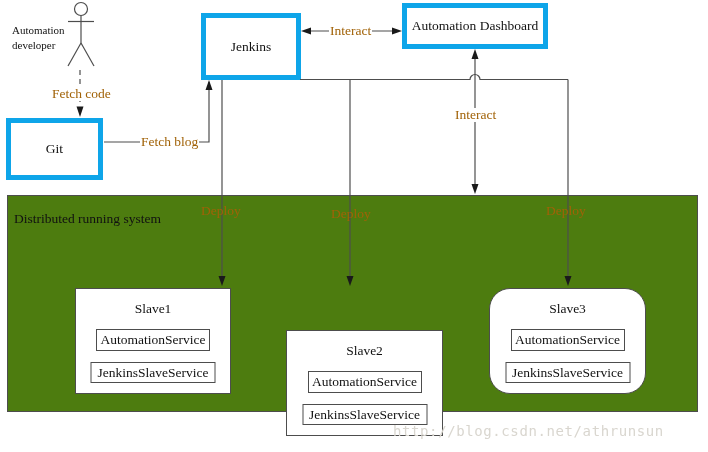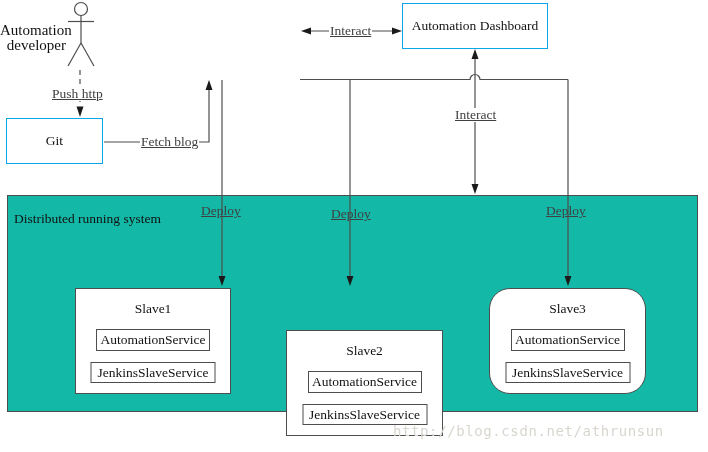--- a/index.html
+++ b/index.html
@@ -7,64 +7,63 @@
   body { font-family: "Liberation Serif", "DejaVu Serif", serif; }
   #stage {
     position: relative;
     width: 708px;
     height: 452px;
     background: #ffffff;
     overflow: hidden;
   }
   .box {
     position: absolute;
-    border: 1px solid #0ea5e9;
+    border: 5px solid #0ea5e9;
     background: #ffffff;
     color: #111111;
     font-size: 13.5px;
     display: flex;
     align-items: center;
     justify-content: center;
     text-align: center;
     z-index: 1;
   }
   #diagram-lines {
     position: absolute;
     left: 0; top: 0;
     z-index: 2;
     pointer-events: none;
   }
   .lbl {
     position: absolute;
     font-size: 13.5px;
     line-height: 14px;
-    color: #404040;
+    color: #a16207;
     background: #ffffff;
     white-space: nowrap;
     z-index: 3;
     padding: 0 1px;
-    text-decoration: underline;
   }
   .lbl.no-bg { background: transparent; }
   #actor-label {
     position: absolute;
-    left: 0; top: 23px;
+    left: 12px; top: 23px;
     width: 66px;
-    text-align: right;
-    font-size: 15px;
+    text-align: left;
+    font-size: 11px;
     line-height: 15px;
     color: #111111;
     z-index: 3;
   }
   #system-box {
     position: absolute;
     left: 7px; top: 195px;
     width: 691px; height: 217px;
     border: 1px solid #4d4d4d;
-    background: #14b8a6;
+    background: #4d7c0f;
     z-index: 1;
   }
   #system-label {
     position: absolute;
     left: 6px; top: 15px;
     font-size: 13.5px;
     color: #111111;
     white-space: nowrap;
   }
   .slave {
@@ -156,24 +155,27 @@
       <polygon points="350,286 346.5,276 353.5,276" fill="#1a1a1a"></polygon>
     </g>
     <g>
       <line x1="568" y1="79.5" x2="568" y2="277" stroke="#4d4d4d" stroke-width="1.2"></line>
       <polygon points="568,286 564.5,276 571.5,276" fill="#1a1a1a"></polygon>
     </g>
   </svg>
 
   <div id="actor-label">Automation developer</div>
 
-  <div class="box" style="left:6px; top:118px; width:97px; height:46px;">
+  <div class="box" style="left:6px; top:118px; width:97px; height:62px;">
     <span>Git</span>
   </div>
 
+  <div class="box" style="left:201px; top:13px; width:100px; height:67px;">
+    <span>Jenkins</span>
+  </div>
 
   <div class="box" style="left:402px; top:3px; width:146px; height:46px;">
     <span>Automation Dashboard</span>
   </div>
 
   <div id="system-box">
     <div id="system-label">Distributed running system</div>
 
     <div class="slave" style="left:67px;font-family:Liberation Serif, serif;">
       <div class="slave-title">Slave1</div>
@@ -199,21 +201,21 @@
       <div class="slave-title">Slave3</div>
       <div class="svc svc-1">
         <span>AutomationService</span>
       </div>
       <div class="svc svc-2">
         <span>JenkinsSlaveService</span>
       </div>
     </div>
   </div>
 
-  <div class="lbl" style="left:51px; top:87px;">Push http</div>
+  <div class="lbl" style="left:51px; top:87px;">Fetch code</div>
 
   <div class="lbl" style="left:140px; top:135px;">Fetch blog</div>
 
   <div class="lbl" style="left:329px; top:24px;">Interact</div>
 
   <div class="lbl" style="left:454px; top:108px;">Interact</div>
 
   <div class="lbl no-bg" style="left:200px; top:204px;">Deploy</div>
 
   <div class="lbl no-bg" style="left:330px; top:207px;">Deploy</div>

